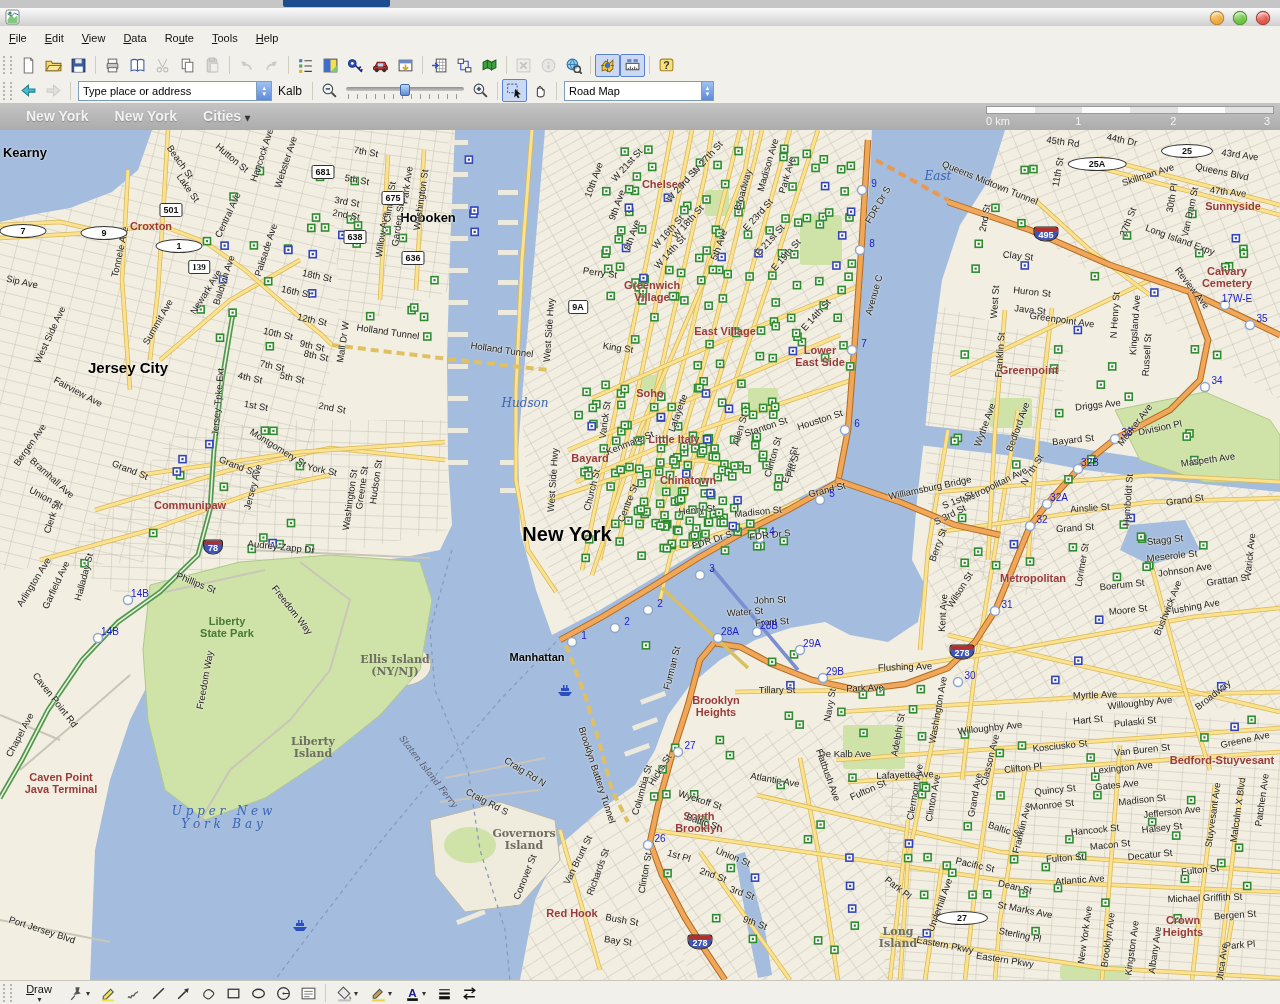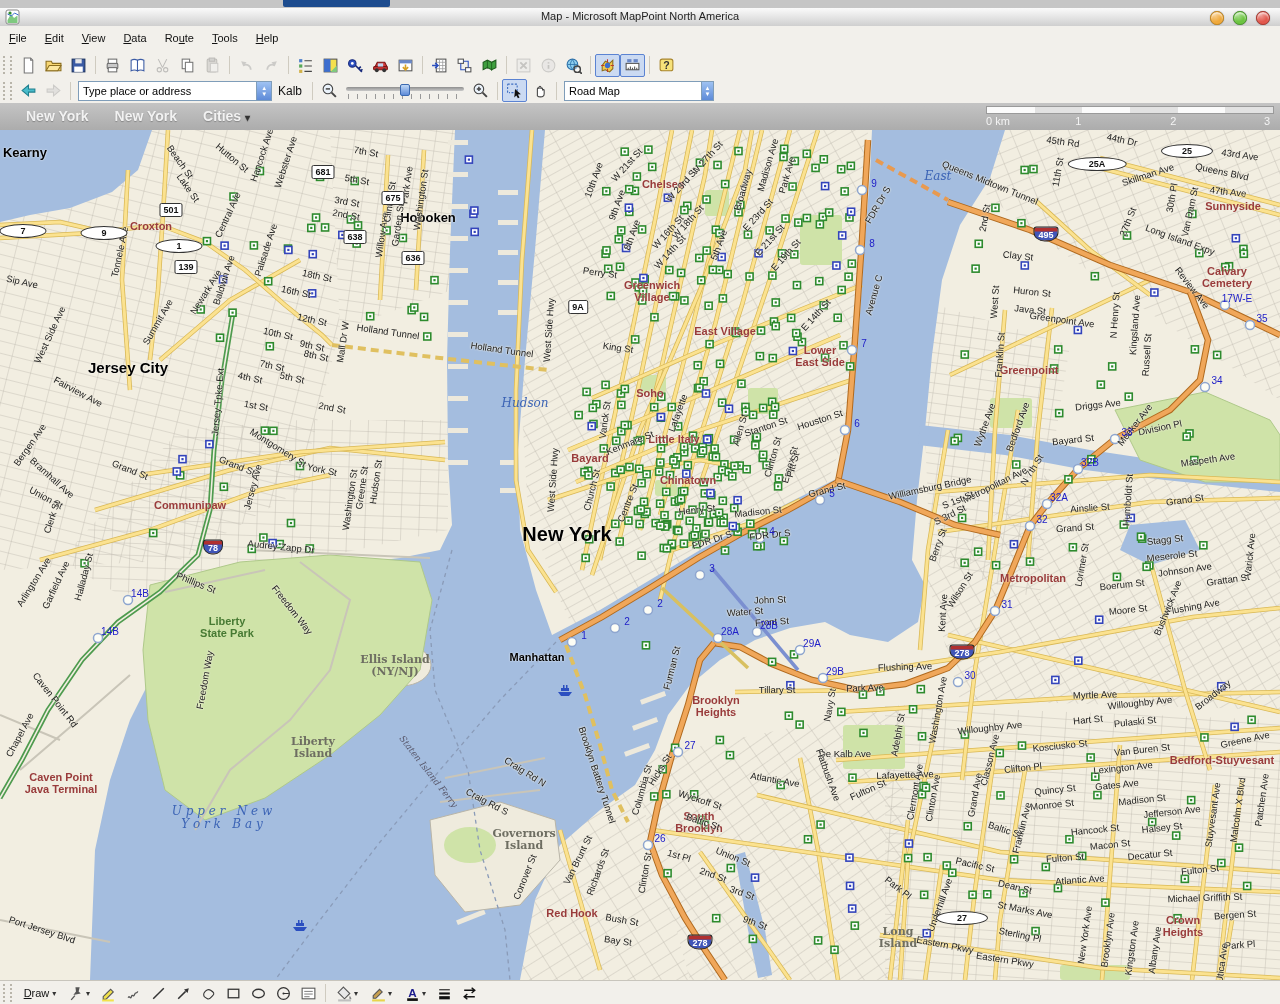--- a/index.html
+++ b/index.html
@@ -77,21 +77,20 @@
 
 <div class="titlebar">
   <span class="appicon">
     <svg width="16" height="16" viewBox="0 0 16 16">
         <rect x="1" y="1" width="13" height="14" rx="2" fill="#fff" stroke="#888"></rect>
         <path d="M2.5 11l3.5-6 3 4 3.5-2.5V14h-10z" fill="#7FC97F"></path>
         <path d="M2.5 5l4 2 3-3 4 2" fill="none" stroke="#3D6ECF"></path>
         <circle cx="5" cy="4" r="1.6" fill="#2E8B2E"></circle>
       </svg>
   </span>
-  <span class="title">Map - Microsoft MapPoint North America</span>
   <span class="winctl">
       <span style="background: radial-gradient(circle at 35% 30%, rgba(255, 255, 255, 0.4), transparent 55%), rgb(240, 169, 59); border: 1px solid rgb(201, 138, 30);"></span>
       <span style="background: radial-gradient(circle at 35% 30%, rgba(255, 255, 255, 0.4), transparent 55%), rgb(108, 196, 64); border: 1px solid rgb(74, 158, 42);"></span>
       <span style="background: radial-gradient(circle at 35% 30%, rgba(255, 255, 255, 0.4), transparent 55%), rgb(226, 87, 76); border: 1px solid rgb(176, 58, 49);"></span>
     </span>
 </div>
 
 <div class="menubar"><span class="mi"><u>F</u>ile</span><span class="mi"><u>E</u>dit</span><span class="mi"><u>V</u>iew</span><span class="mi"><u>D</u>ata</span><span class="mi">Ro<u>u</u>te</span><span class="mi"><u>T</u>ools</span><span class="mi"><u>H</u>elp</span></div>
 
 <div class="tb tb1">
@@ -2723,32 +2722,32 @@
       <div class="shield hwy" style="left: 1046px; top: 104px;">495</div>
       <div class="shield hwy" style="left: 962px; top: 522px;">278</div>
       <div class="shield hwy" style="left: 700px; top: 812px;">278</div>
       <div class="shield oval" style="left: 23px; top: 101px;">7</div>
       <div class="shield oval" style="left: 104px; top: 103px;">9</div>
       <div class="shield oval" style="left: 179px; top: 116px;">1</div>
       <div class="shield oval" style="left: 1187px; top: 21px;">25</div>
       <div class="shield oval" style="left: 1097px; top: 34px;">25A</div>
       <div class="shield oval" style="left: 962px; top: 788px;">27</div>
       <div class="shield rect" style="left: 171px; top: 80px;">501</div>
-      <div class="shield rect" style="left: 186px; top: 137px;">139</div>
+      <div class="shield rect" style="left: 199px; top: 137px; font-family: Liberation Serif, serif;">139</div>
       <div class="shield rect" style="left: 323px; top: 42px;">681</div>
       <div class="shield rect" style="left: 393px; top: 68px;">675</div>
       <div class="shield rect" style="left: 355px; top: 107px;">638</div>
       <div class="shield rect" style="left: 413px; top: 128px;">636</div>
       <div class="shield rect" style="left: 578px; top: 177px;">9A</div>
     </div>
 </div>
 
 <div class="drawbar">
     <div class="grip"></div>
-    <div class="tbtn" style="width: 44px;">
+    <div class="tbtn" style="width: 44px; flex-direction: column;">
       <span class="dlabel"><u>D</u>raw</span>
       <span class="caret">▾</span>
     </div>
     <div class="tbtn" style="width: 32px;">
       <svg width="17" height="17" viewBox="0 0 16 16">
         <path d="M7 2h4l-1 4 2 2-7 1.5 2.5-3.5z" fill="#555"></path>
         <path d="M6.5 10L3 14" stroke="#555" stroke-width="1.2"></path>
       </svg>
       <span class="caret">▾</span>
     </div>

